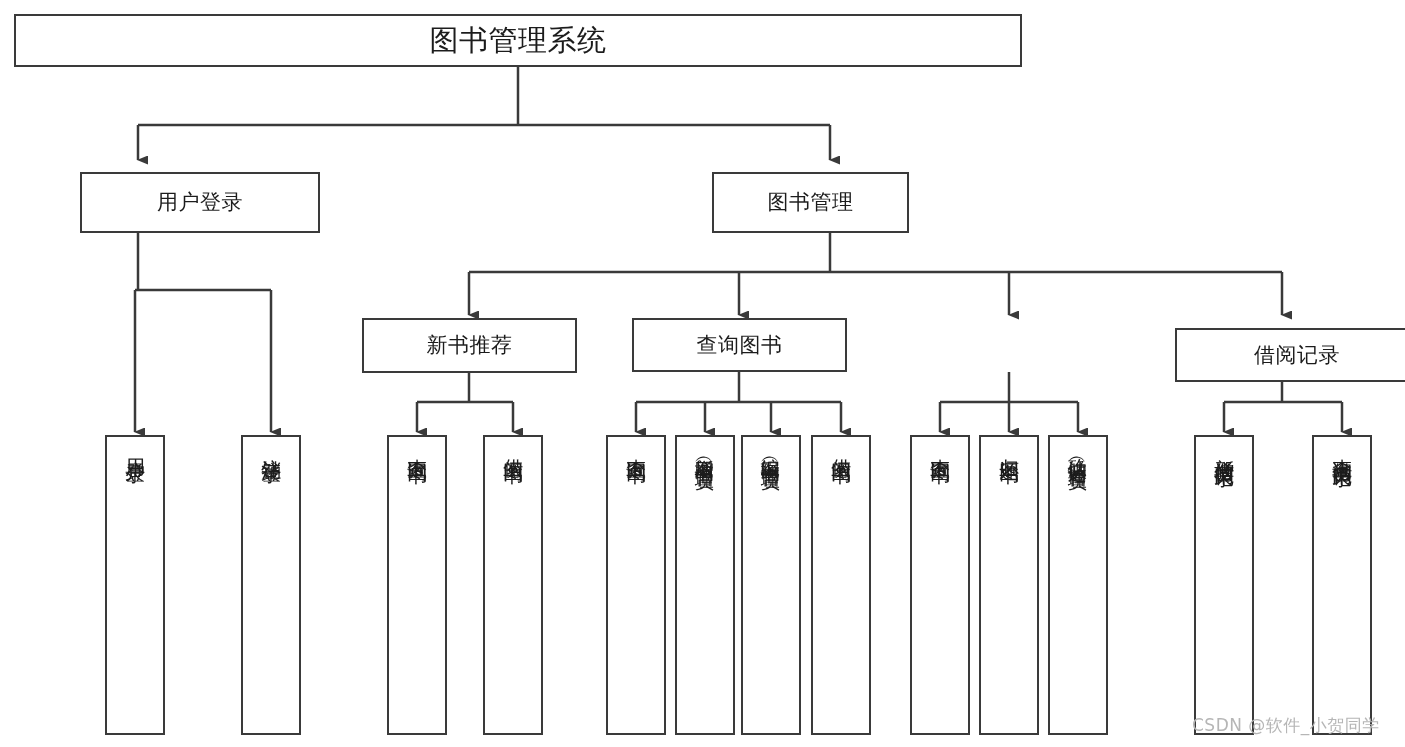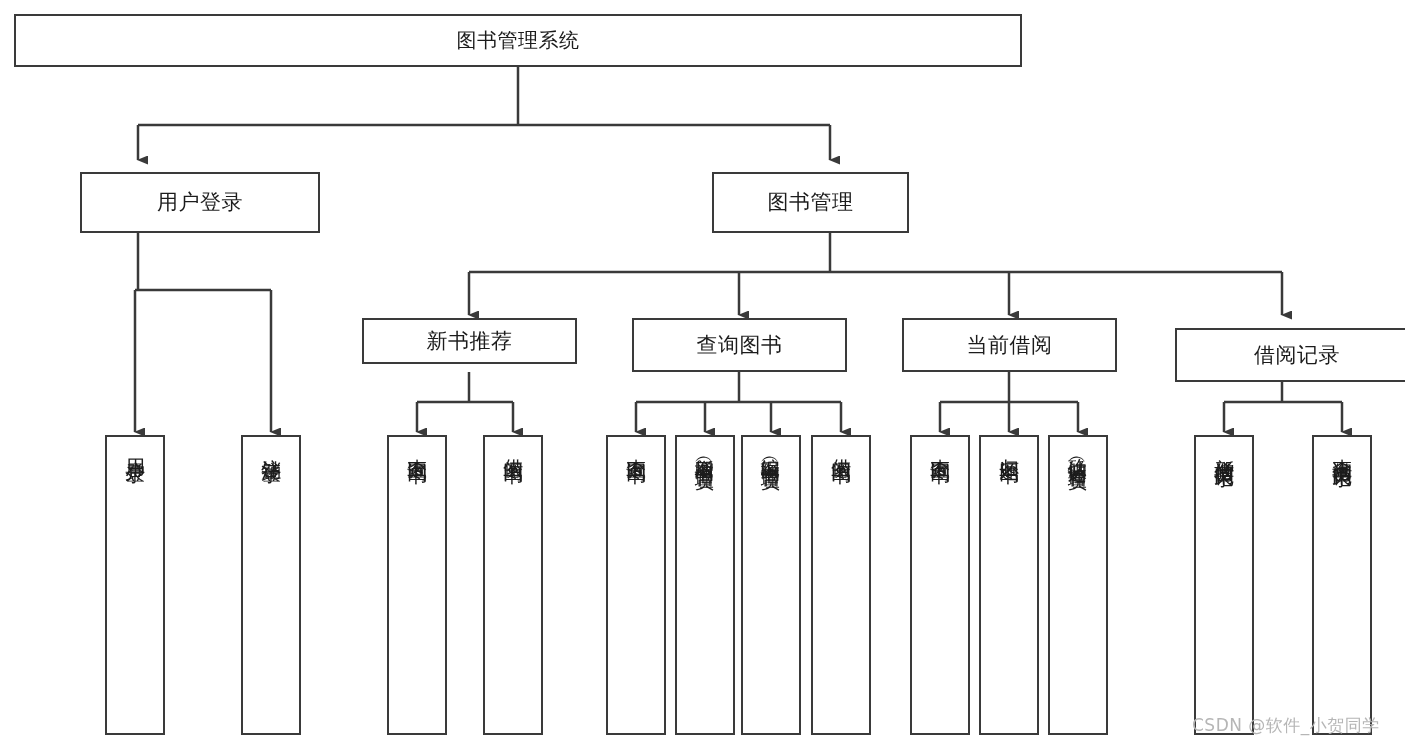--- a/index.html
+++ b/index.html
@@ -41,21 +41,21 @@
     text-align: center;
     line-height: 1.18;
     letter-spacing: 0.5px;
   }
   
   .node.h .label {
     writing-mode: horizontal-tb;
     font-size: 21px;
   }
   .node.h.root .label {
-    font-size: 20px;
+    font-size: 29px;
   }
   
   .node.v {
     align-items: flex-start;
     justify-content: center;
     padding-top: 6px;
   }
   .node.v .label {
     writing-mode: vertical-rl;
     text-orientation: upright;
@@ -136,31 +136,28 @@
   </div>
 
   <div class="node h" style="left:80px; top:172px; width:240px; height:61px;">
     <span class="label">用户登录</span>
   </div>
 
   <div class="node h" style="left:712px; top:172px; width:197px; height:61px;">
     <span class="label">图书管理</span>
   </div>
 
-  <div class="node h" style="left:362px; top:318px; width:215px; height:46px;">
+  <div class="node h" style="left:362px; top:318px; width:215px; height:55px;">
     <span class="label">新书推荐</span>
   </div>
 
   <div class="node h" style="left:632px; top:318px; width:215px; height:54px;">
     <span class="label">查询图书</span>
   </div>
 
-  <div class="node h" style="left:902px; top:318px; width:215px; height:54px;">
-    <span class="label">当前借阅</span>
-  </div>
 
   <div class="node h" style="left:1175px; top:328px; width:244px; height:54px;">
     <span class="label">借阅记录</span>
   </div>
 
   <div class="node v" style="left:105px; top:435px; width:60px; height:300px;">
     <span class="label">用户登录</span>
   </div>
 
   <div class="node v" style="left:241px; top:435px; width:60px; height:300px;">

